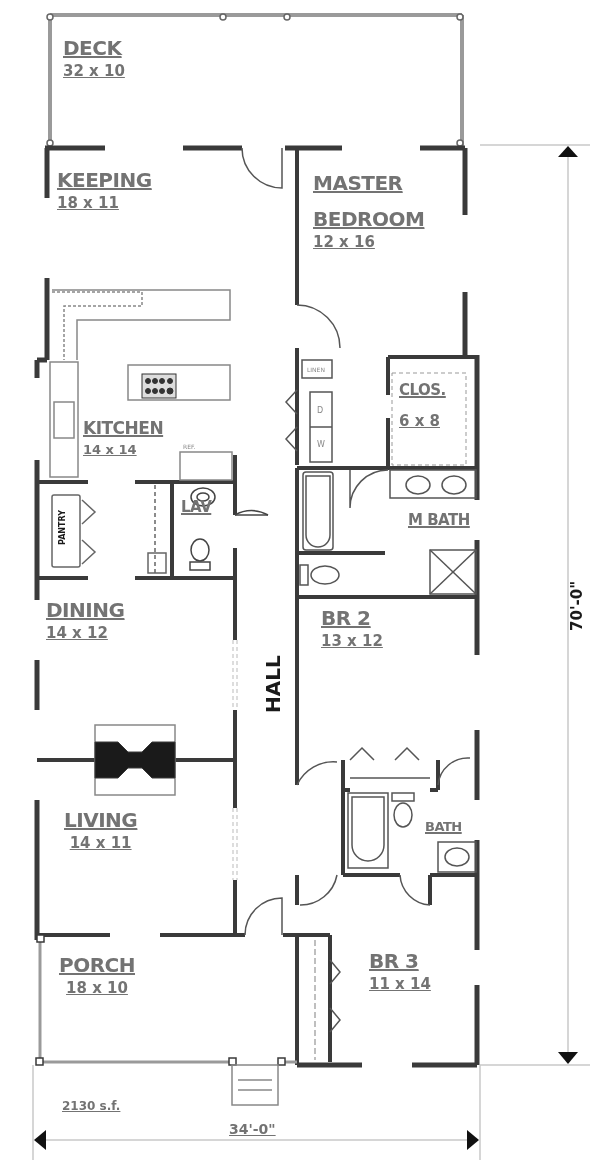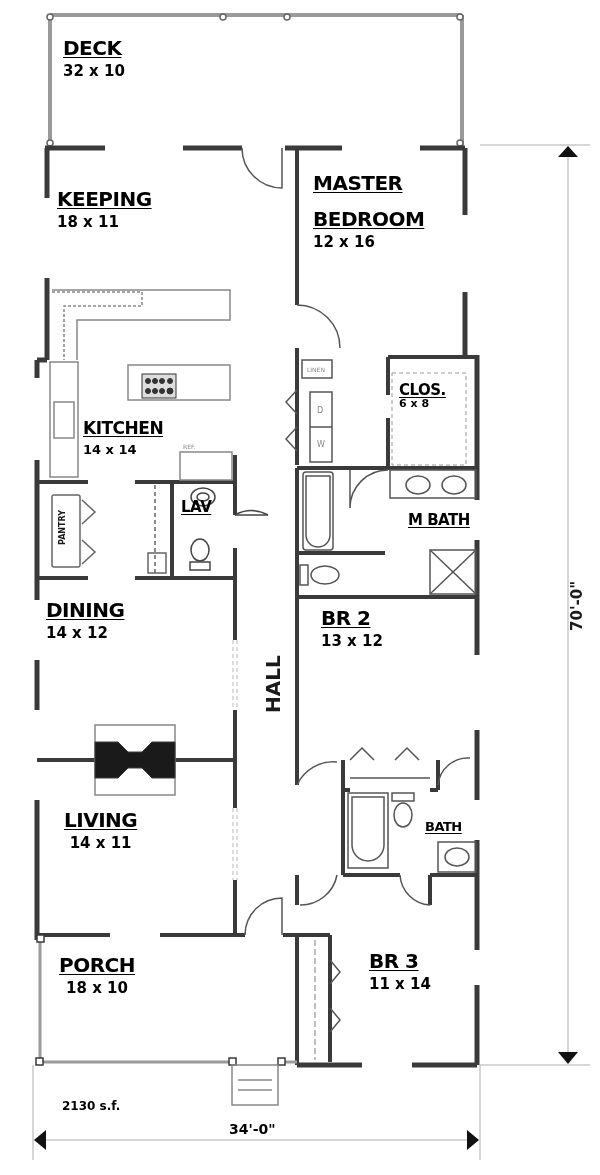--- a/index.html
+++ b/index.html
@@ -1,22 +1,22 @@
 <!DOCTYPE html>
 <html><head>
 <meta charset="utf-8">
 <style>
   html,body{margin:0;padding:0;background:#ffffff;}
   body{width:600px;height:1175px;position:relative;overflow:hidden;font-family:"DejaVu Sans",sans-serif;}
   svg{position:absolute;left:0;top:0;}
-  .lbl{position:absolute;color:#000000;font-family:"DejaVu Sans",sans-serif;font-weight:bold;line-height:1;white-space:nowrap;}
+  .lbl{position:absolute;color:#737373;font-family:"DejaVu Sans",sans-serif;font-weight:bold;line-height:1;white-space:nowrap;text-decoration:underline;}
   .name{font-size:20px;text-decoration:underline;text-decoration-thickness:1px;text-underline-offset:2px;letter-spacing:-0.5px;}
   .dim{font-size:15px;margin-top:6px;font-weight:bold;}
   .small .name{font-size:15px;text-align:center;}
-  .small .dim{font-size:11px;margin-top:0;}
+  .small .dim{font-size:15px;margin-top:16px;}
   .tiny{font-size:6px;color:#888;font-weight:normal;position:absolute;font-family:"DejaVu Sans",sans-serif;}
   .rot{position:absolute;font-weight:bold;font-family:"DejaVu Sans",sans-serif;color:#1a1a1a;transform:rotate(-90deg);transform-origin:center center;white-space:nowrap;}
 </style>
 </head>
 <body>
 
 <svg width="600" height="1175" viewBox="0 0 600 1175">
   <g fill="none" stroke="#3a3a3a">
 
     <g stroke="#9a9a9a" stroke-width="4">
@@ -245,21 +245,21 @@
       <polygon points="46,1130 46,1150 34,1140"></polygon>
       <polygon points="467,1130 467,1150 479,1140"></polygon>
     </g>
   </g>
 </svg>
 
 <div class="lbl" style="left:63px;top:38px;">
   <div class="name">DECK</div>
   <div class="dim">32 x 10</div>
 </div>
-<div class="lbl" style="left:57px;top:170px;margin-top:19px;">
+<div class="lbl" style="left:57px;top:170px;">
   <div class="name">KEEPING</div>
   <div class="dim">18 x 11</div>
 </div>
 <div class="lbl" style="left:313px;top:173px;">
   <div class="name">MASTER</div>
   <div class="name" style="margin-top:16px;">BEDROOM</div>
   <div class="dim">12 x 16</div>
 </div>
 <div class="lbl" style="left:83px;top:420px;font-size:17px;">
   <div class="name" style="font-size:17px;">KITCHEN</div>

